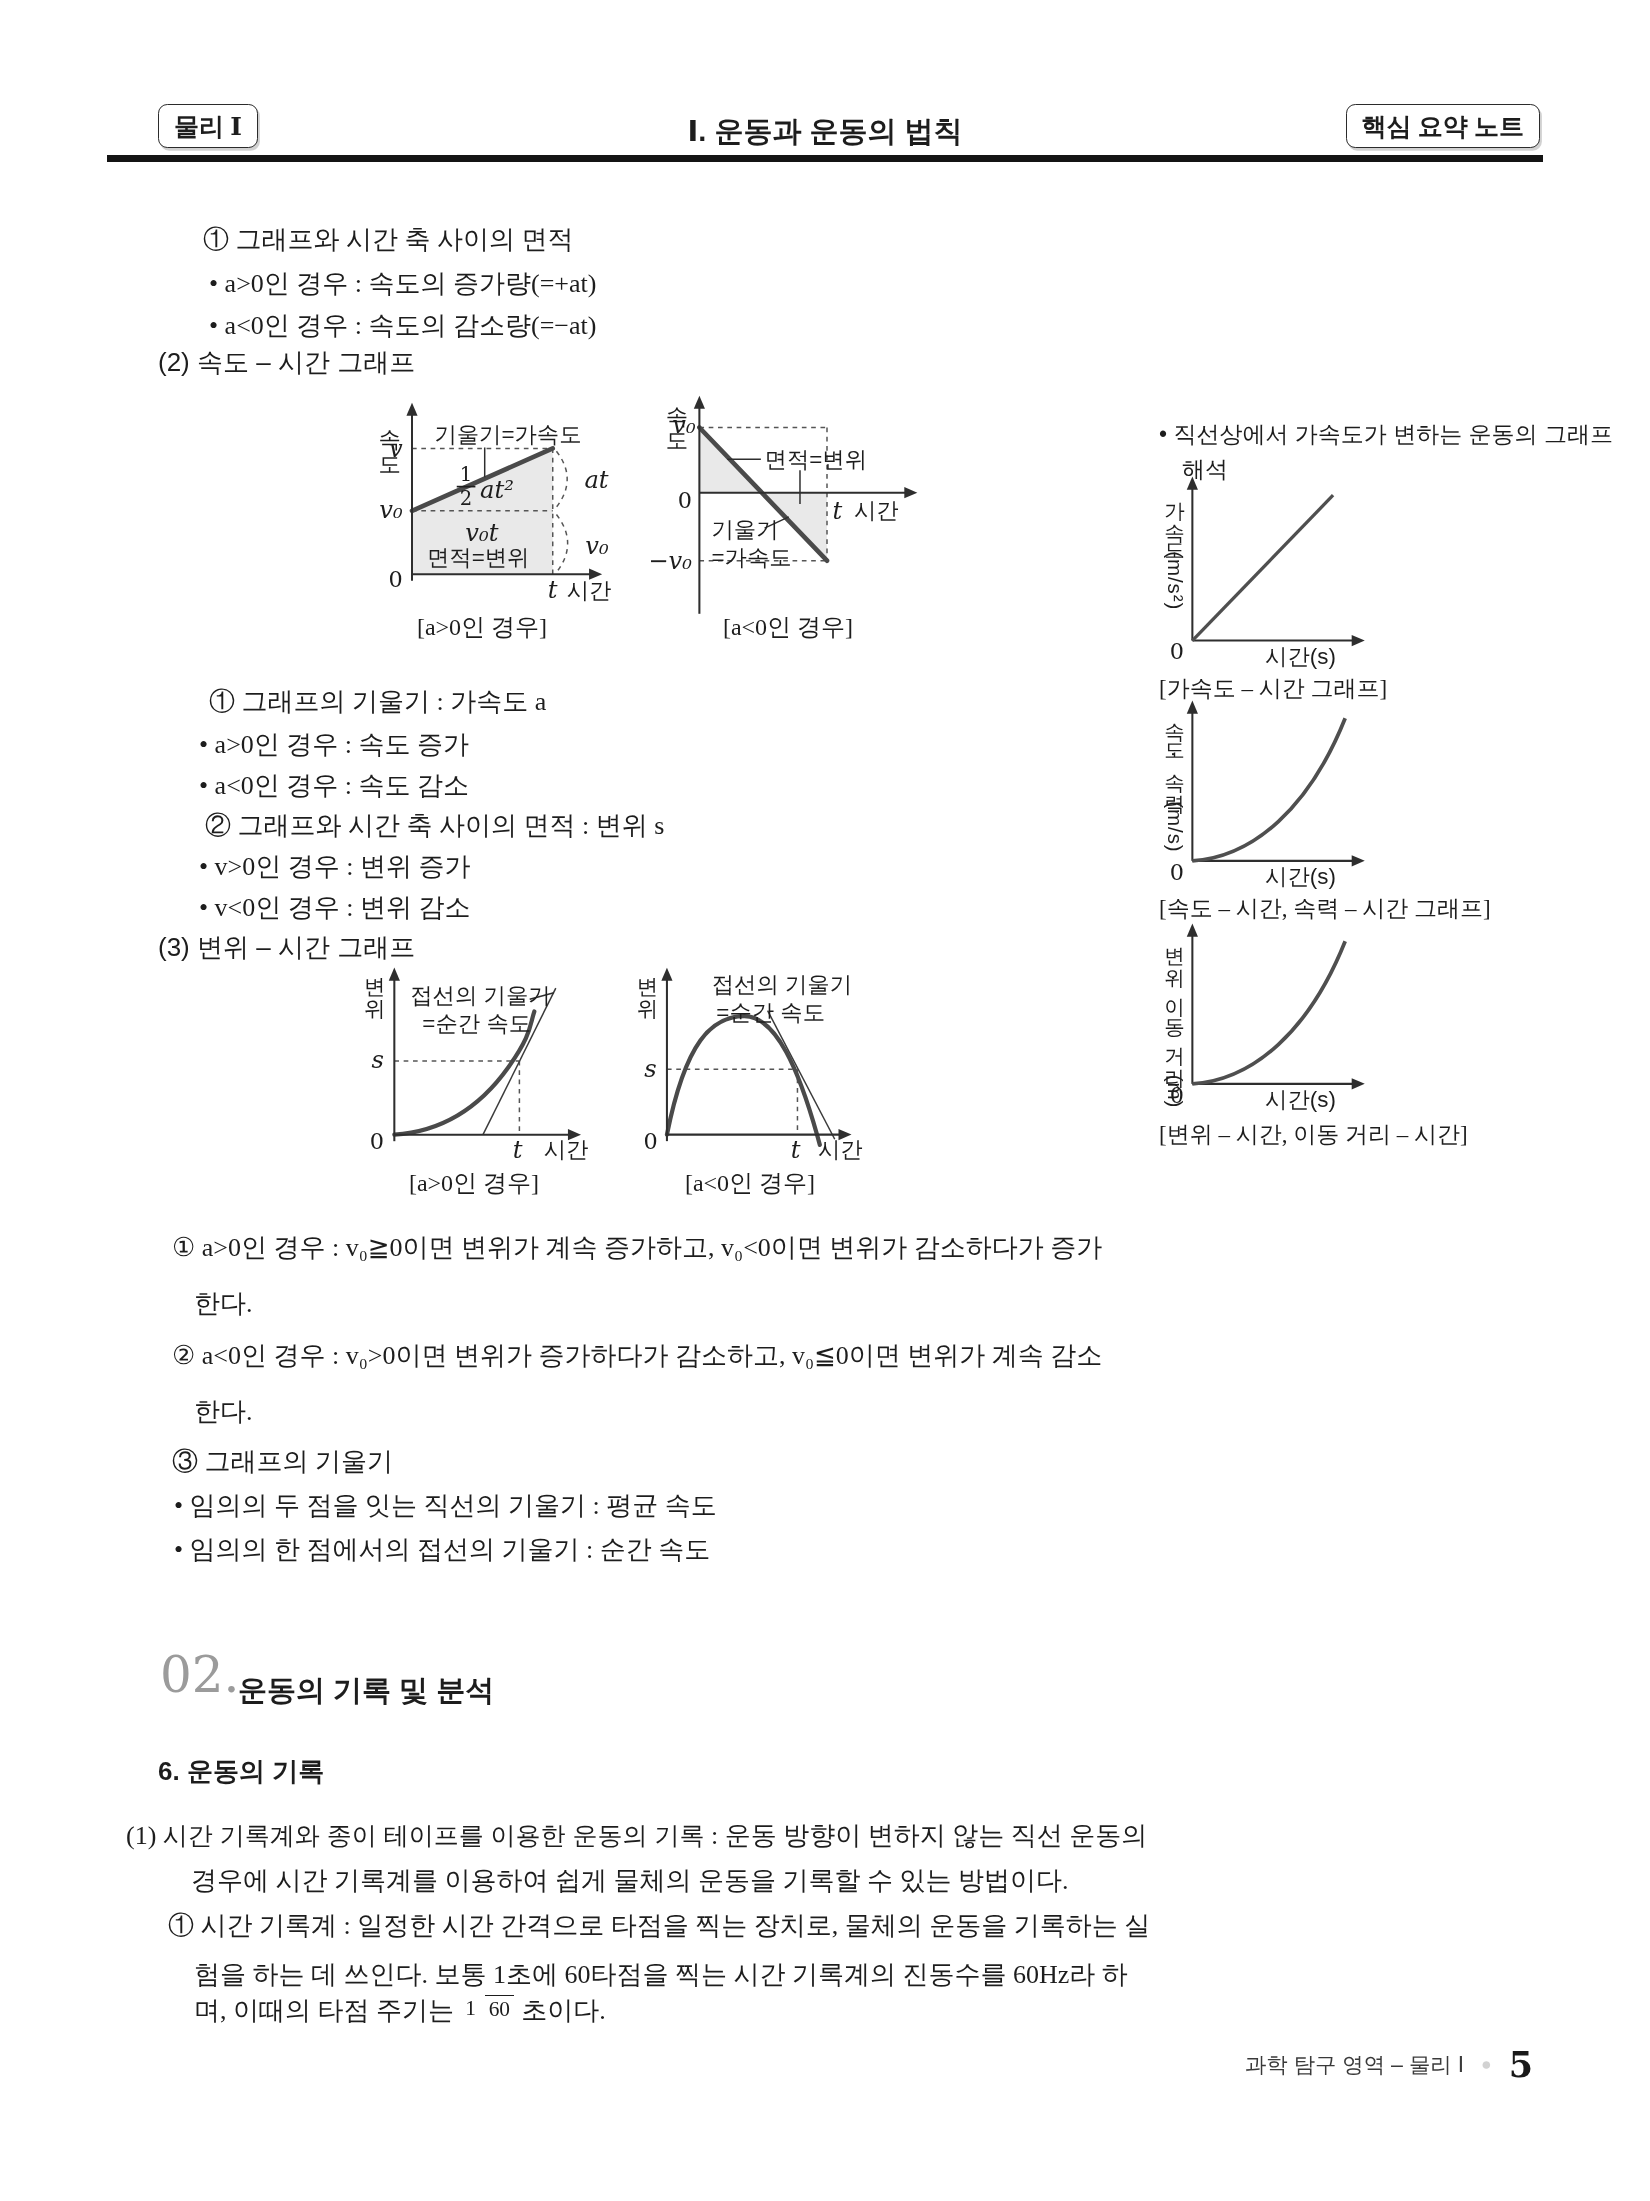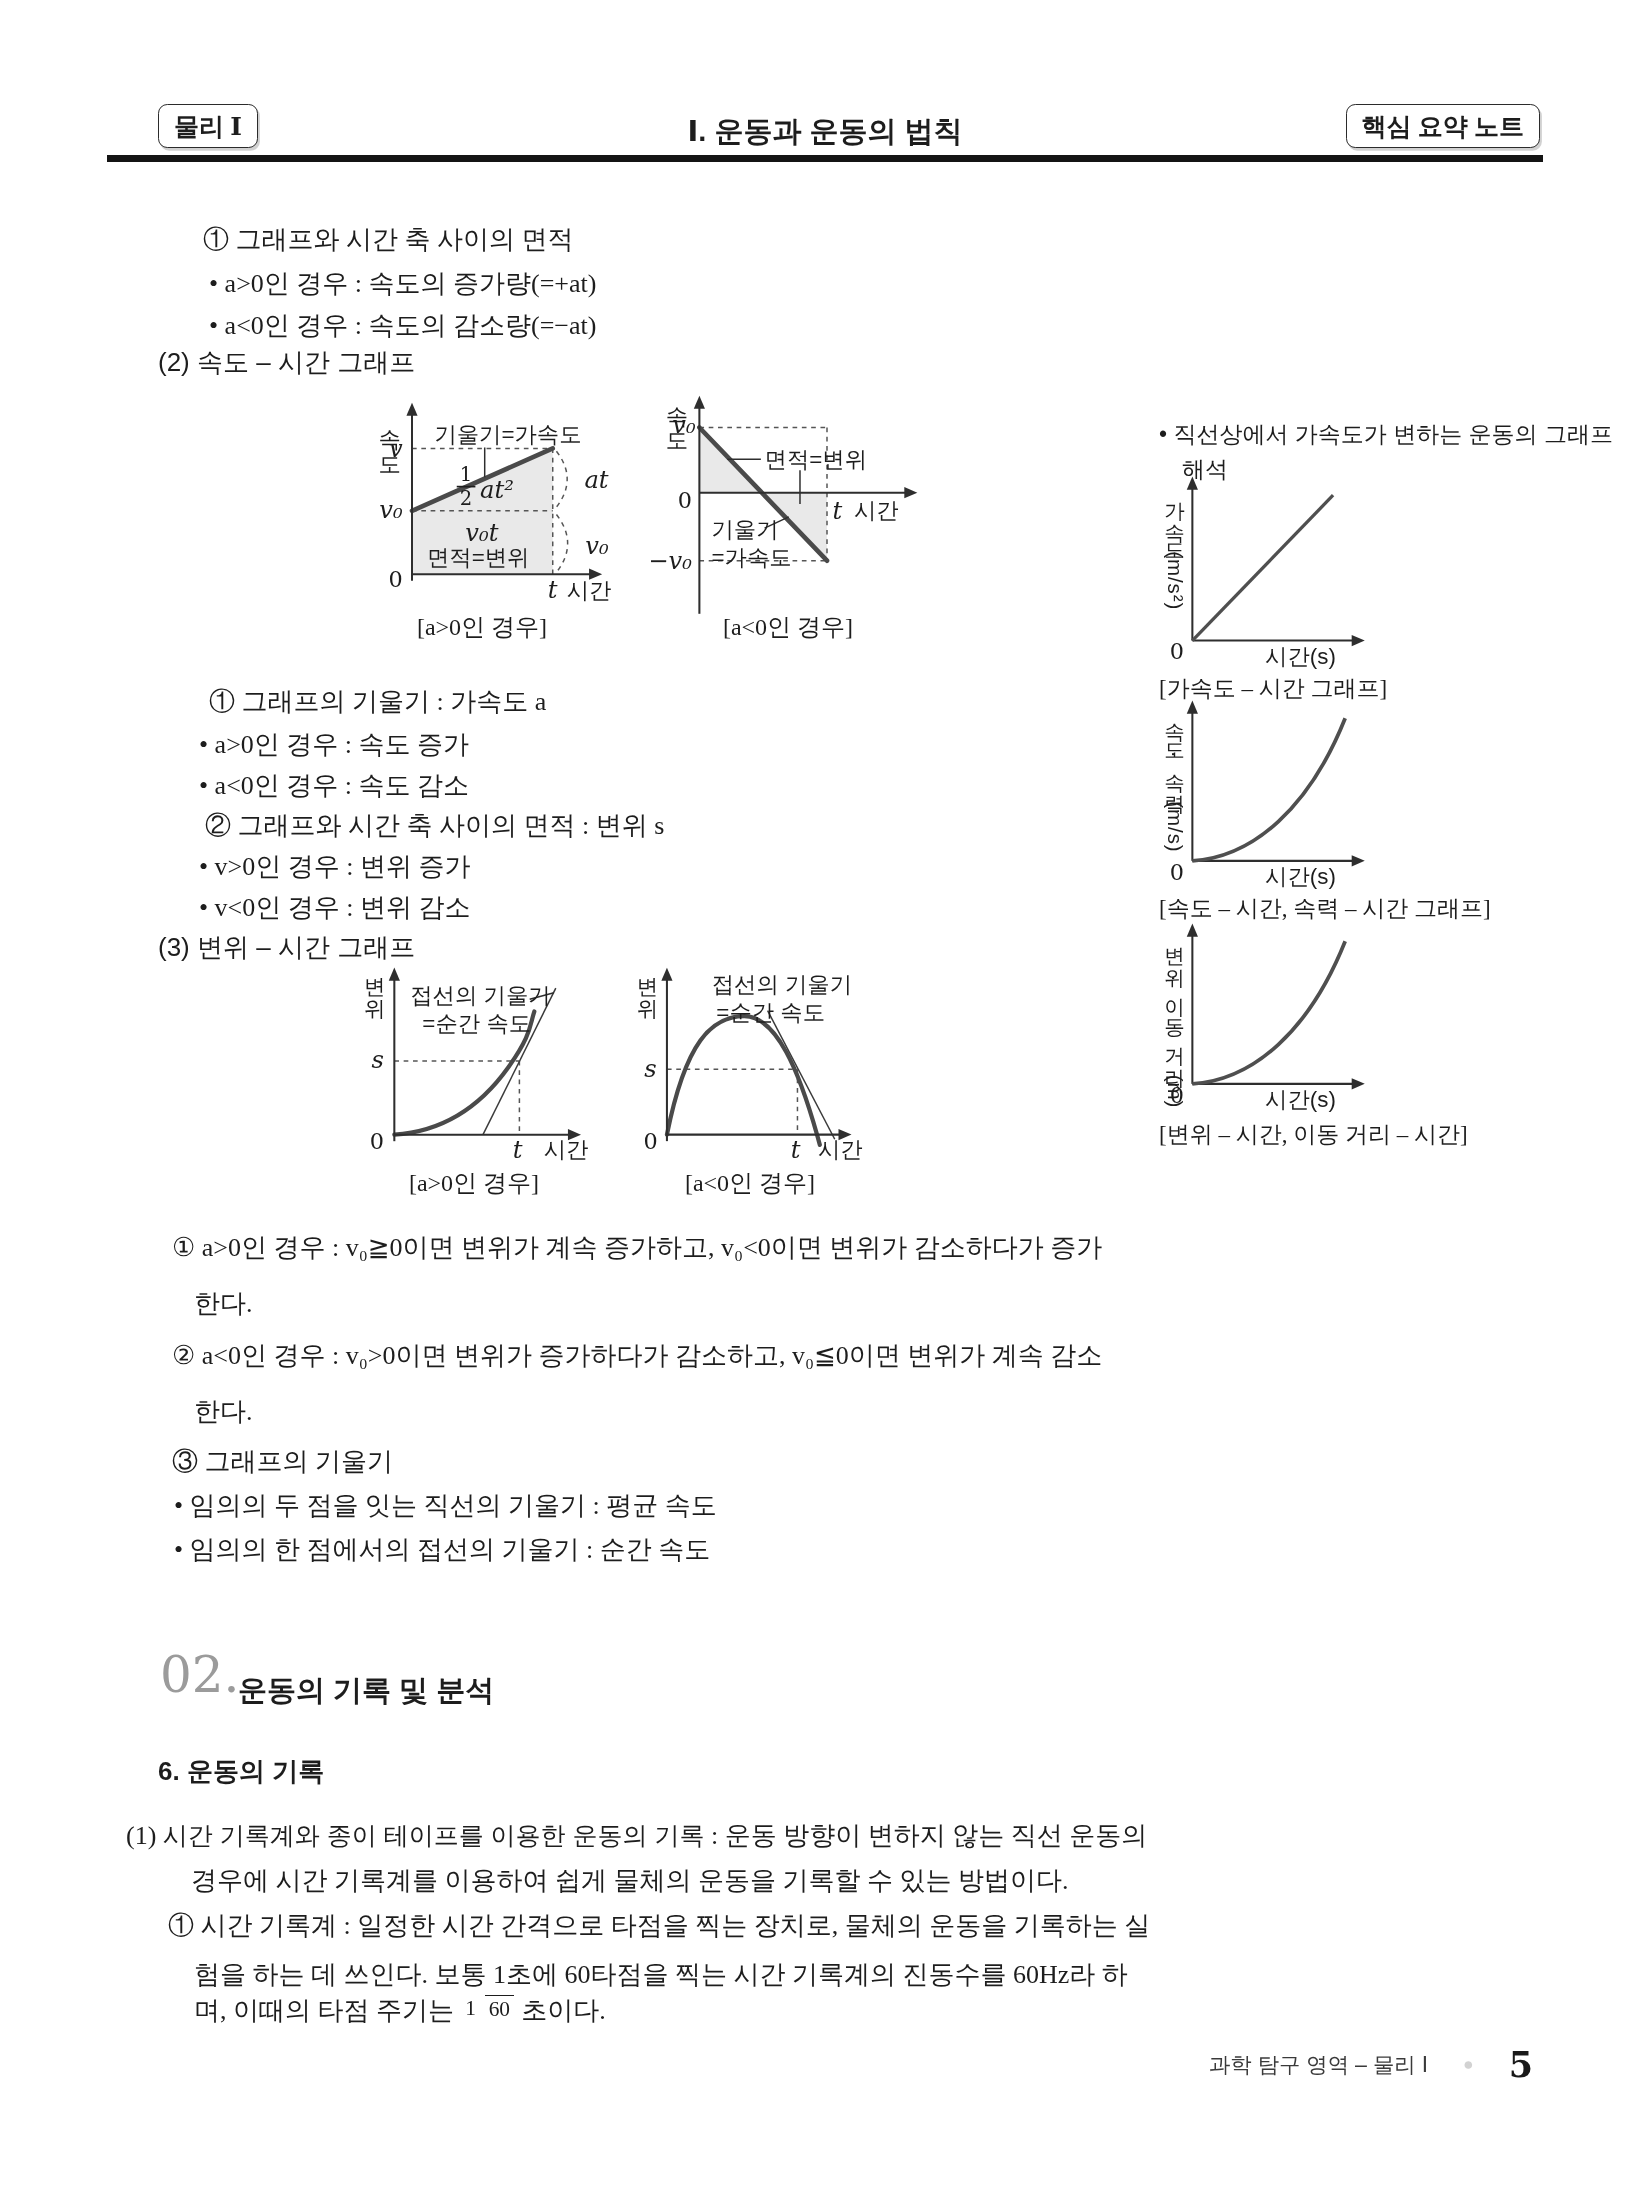--- a/index.html
+++ b/index.html
@@ -25,21 +25,21 @@
            font-size:50px;color:#9b9b9b;line-height:1;}
   .sec-title{position:absolute;font-size:29px;font-weight:700;white-space:nowrap;
            font-family:"Liberation Sans","DejaVu Sans",sans-serif;}
   .subhead{position:absolute;font-size:26px;font-weight:700;white-space:nowrap;
            font-family:"Liberation Sans","DejaVu Sans",sans-serif;}
   .frac{display:inline-block;vertical-align:middle;text-align:center;font-size:21.4px;
         line-height:1.15;margin:0 7.5px;position:relative;top:-1.9px;}
   .frac .den{border-top:1.9px solid #1d1d1d;padding:0.9px 3.7px 0 3.7px;}
   .frac .num{padding:0 3.7px;}
   .p2l3{display:flex;align-items:center;}
-  .footer{position:absolute;right:117px;top:2047px;display:flex;align-items:center;gap:35px;}
+  .footer{position:absolute;right:117px;top:2047px;display:flex;align-items:center;gap:17px;}
   .footer-label{font-size:21.4px;color:#3a3a3a;white-space:nowrap;
         font-family:"Liberation Sans","DejaVu Sans",sans-serif;}
   .footer-dot{font-size:17.7px;color:#d2d2d2;line-height:1;}
   .footer-page{font-family:"DejaVu Serif","Liberation Serif",serif;font-size:35px;
         font-weight:700;color:#191919;line-height:1;}
   
   text.gk{font-family:"Liberation Sans","DejaVu Sans",sans-serif;font-size:24px;fill:#1d1d1d;}
   text.gk2{font-family:"Liberation Sans","DejaVu Sans",sans-serif;font-size:23px;fill:#1d1d1d;}
   text.mv{font-family:"DejaVu Serif","Liberation Serif",serif;font-style:italic;font-size:26px;fill:#1d1d1d;}
   text.mn{font-family:"DejaVu Serif","Liberation Serif",serif;font-size:24px;fill:#1d1d1d;}

